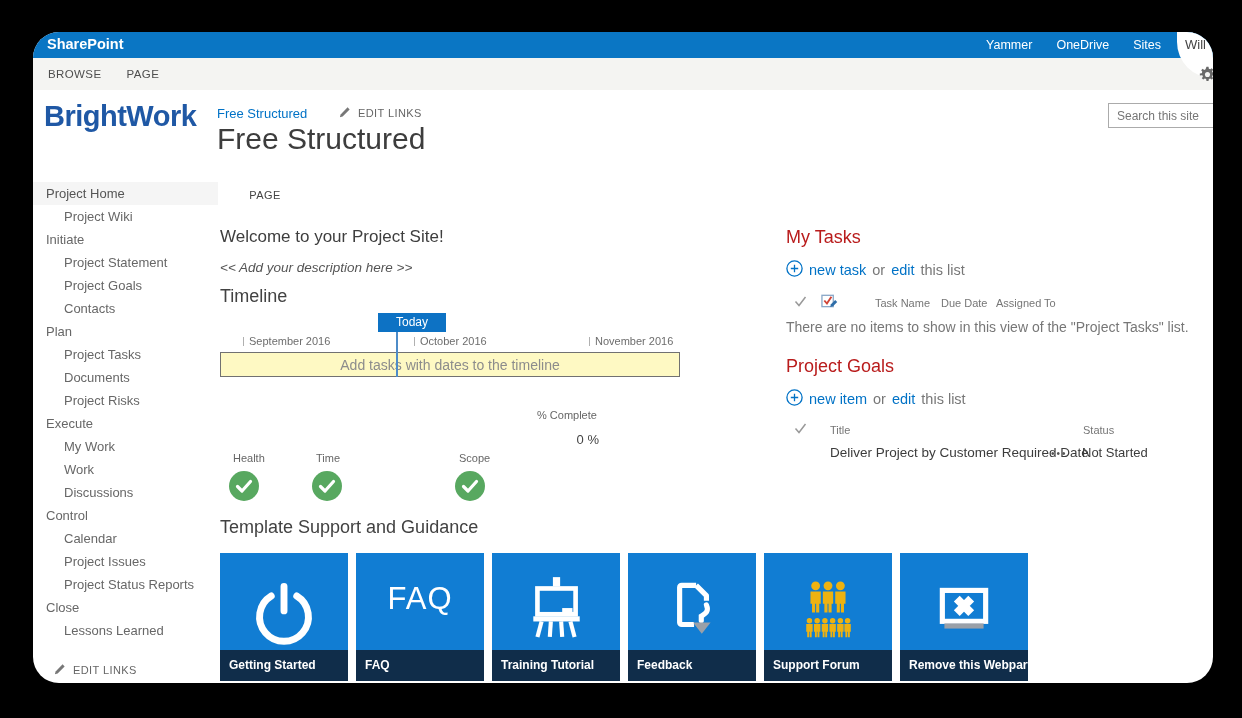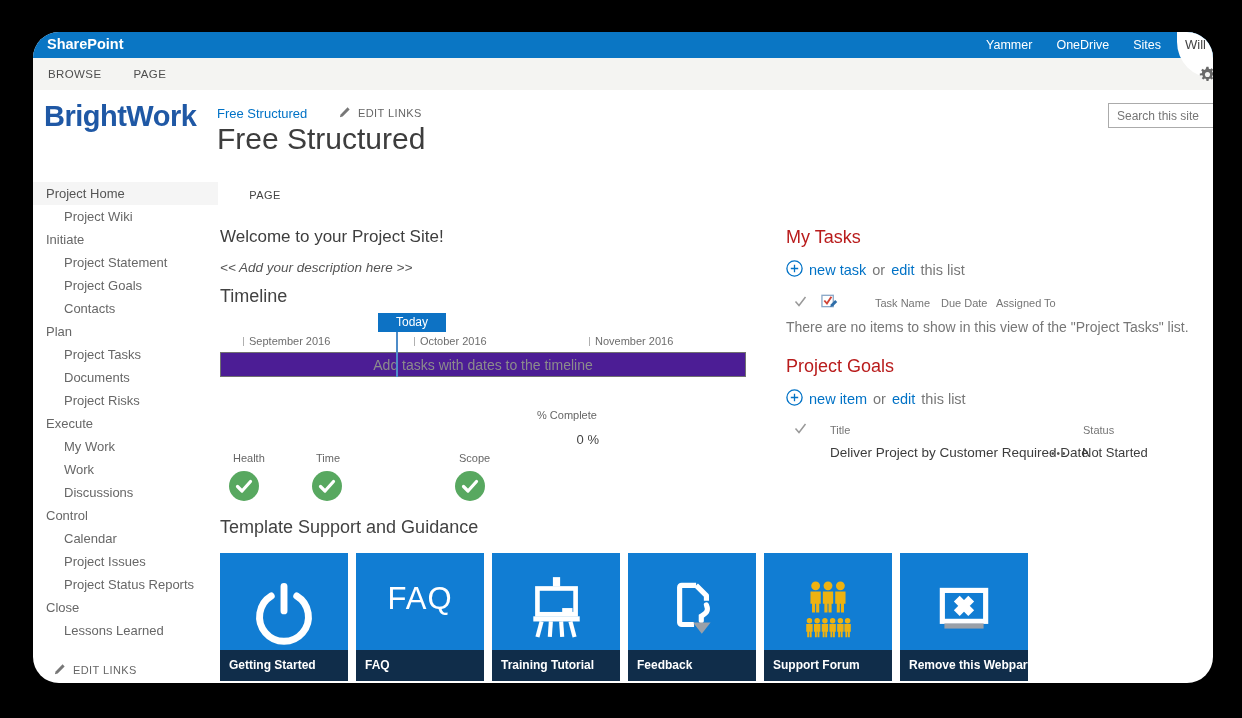--- a/index.html
+++ b/index.html
@@ -11,21 +11,21 @@
   .suite-bar { position:absolute; top:0; left:0; right:0; height:26px; background:#0A76C4; }
   .brand { position:absolute; left:14px; top:4px; color:#fff; font-size:14.5px; font-weight:700; }
   .suite-links { position:absolute; right:52px; top:0; height:26px; display:flex; align-items:center; gap:24px; }
   .suite-link { color:#fff; font-size:12.5px; cursor:pointer; white-space:nowrap; }
   .user-blob { position:absolute; top:0; right:0; width:36px; height:46px; background:#fff; border-bottom-left-radius:40px; z-index:5; }
   .user-name { position:absolute; left:1152px; top:5px; width:46px; font-size:13px; color:#444; z-index:6; cursor:pointer; }
   .gear-icon { position:absolute; left:1166px; top:34px; z-index:6; cursor:pointer; }
 
   
   .ribbon { position:absolute; top:26px; left:0; right:0; height:32px; background:#F4F4F2; }
-  .ribbon-tabs { display:flex; gap:32px; padding:10px 0 0 15px; }
+  .ribbon-tabs { display:flex; gap:25px; padding:10px 0 0 15px; }
   .ribbon-tab { font-size:11.5px; color:#4e4e4e; letter-spacing:0.4px; cursor:pointer; }
 
   
   .logo { position:absolute; left:11px; top:68px; font-size:29px; font-weight:700; color:#1F58A5; letter-spacing:-0.5px; }
   .breadcrumb { position:absolute; left:184px; top:74px; font-size:13px; color:#0072C6; cursor:pointer; }
   .editlinks-top { position:absolute; left:306px; top:74px; font-size:11px; color:#666; letter-spacing:0.4px; display:flex; align-items:center; gap:7px; cursor:pointer; }
   .page-title { position:absolute; left:184px; top:90px; font-size:30px; font-weight:300; color:#3d3d3d; }
   .search-box { position:absolute; left:1075px; top:71px; width:150px; height:25px; border:1px solid #ABABAB; font-size:12px; color:#444; padding:0 8px; background:#fff; outline:none; font-family:"Liberation Sans",sans-serif; }
   .search-box::placeholder { color:#767676; }
 
@@ -43,21 +43,21 @@
   .tabgroup { width:622px; background:#F5F5F3; display:flex; justify-content:space-between; padding:0 30px; }
 
   
   .welcome-title { position:absolute; left:187px; top:195px; font-size:17px; color:#3e3e3e; }
   .description { position:absolute; left:187px; top:228px; font-size:13.5px; font-style:italic; color:#555; }
   .timeline-title { position:absolute; left:187px; top:254px; font-size:18px; color:#424242; }
   .today-flag { position:absolute; left:345px; top:281px; background:#0D72C4; color:#fff; font-size:12px; padding:2px 18px 3px; z-index:3; }
   .today-line { position:absolute; left:363px; top:298px; width:2px; height:47px; background:#4E8CC8; z-index:2; }
   .month-tick { position:absolute; top:305px; width:1px; height:9px; background:#b0b0b0; }
   .month-label { position:absolute; top:303px; font-size:11px; color:#6d6d6d; }
-  .timeline-bar { position:absolute; left:187px; top:320px; width:526px; height:25px; border:1px solid #717171; background:#4c1d95; display:flex; align-items:center; justify-content:center; font-size:14px; color:#8c8c8c; }
+  .timeline-bar { position:absolute; left:187px; top:320px; width:460px; height:25px; border:1px solid #717171; background:#fef9c3; display:flex; align-items:center; justify-content:center; font-size:14px; color:#8c8c8c; }
 
   .metric { position:absolute; top:377px; width:70px; }
   .metric-label { font-size:11px; color:#666; margin-left:4px;margin-top:43px; }
   .metric-circle { margin-top:7px; }
   .pct-block { position:absolute; left:504px; top:377px; width:64px; }
   .pct-label { font-size:11px; color:#666; }
   .pct-value { margin-top:11px; text-align:right; font-size:13px; color:#444; padding-right:2px; }
 
   .support-title { position:absolute; left:187px; top:485px; font-size:18px; color:#424242; }
   .tiles { position:absolute; left:187px; top:521px; display:flex; gap:8px; }

